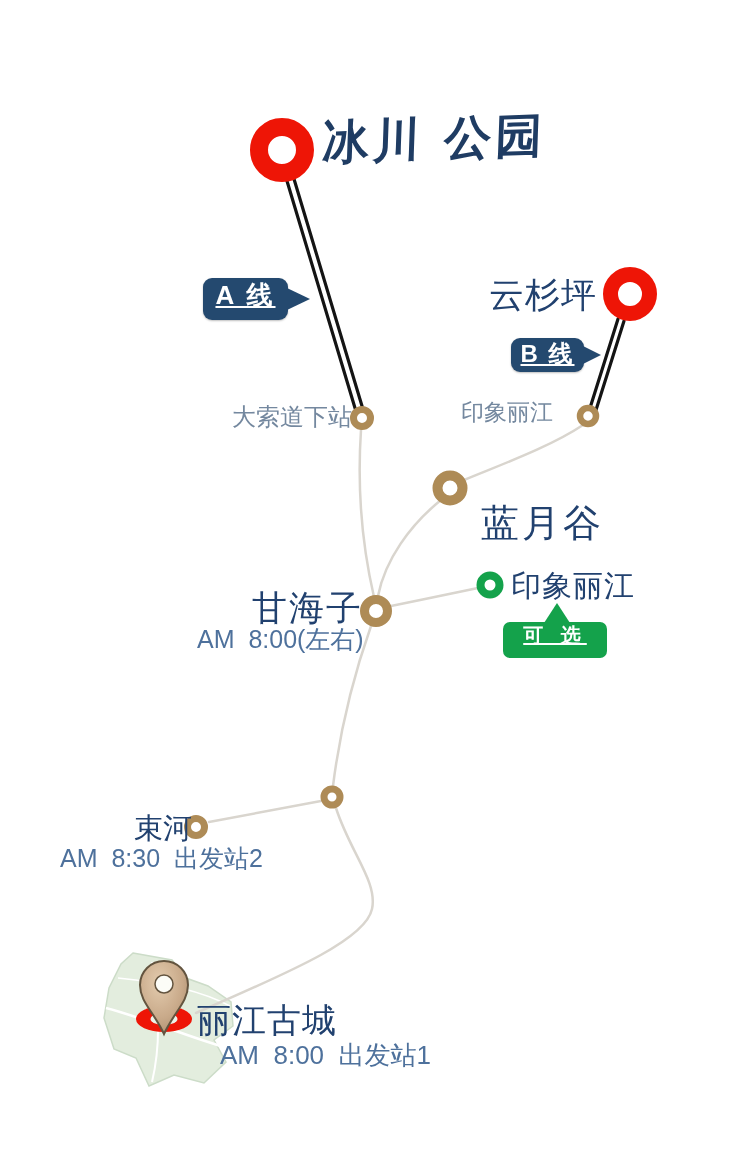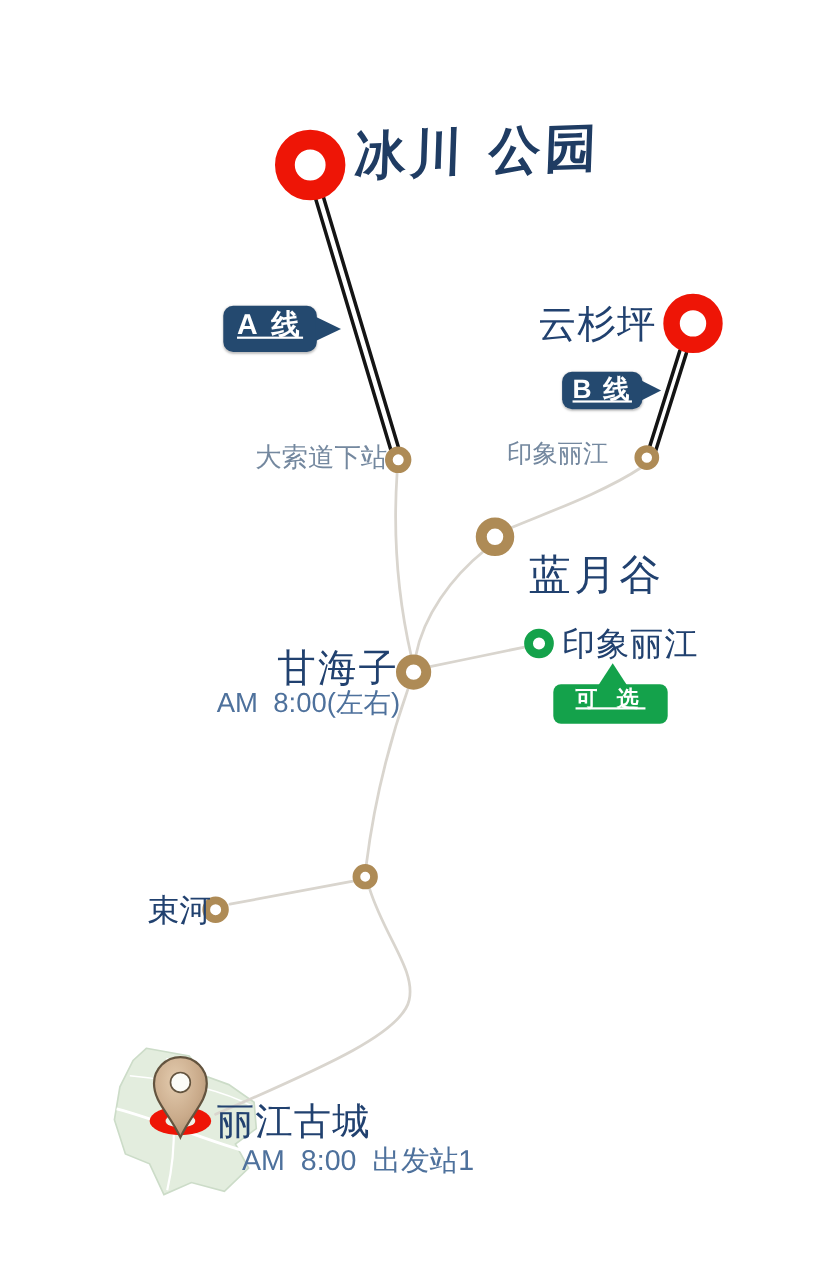--- a/index.html
+++ b/index.html
@@ -104,17 +104,18 @@
   <div class="label slate-strong" style="left:197px;top:626px;font-size:25px;">AM  8:00(左右)</div>
 
   <div class="label navy" style="left:511px;top:570px;font-size:30px;letter-spacing:1px;">印象丽江</div>
 
   <div class="ptr ptr-up" style="left:544px;top:603px;"></div>
   <div class="badge badge-green" style="left:503px;top:622px;width:104px;height:36px;font-size:20px;letter-spacing:6px;">
     <span>可 选</span>
   </div>
 
   <div class="label navy" style="left:134px;top:813px;font-size:29px;">束河</div>
+  <div class="label slate-strong" style="left:60px;top:845px;font-size:25px;">AM  8:30  出发站2</div>
 
   <div class="label navy" style="left:197px;top:1003px;font-size:34px;letter-spacing:1px;">丽江古城</div>
   <div class="label slate-strong" style="left:180px;top:1042px;font-size:26px;margin-left:40px;">AM  8:00  出发站1</div>
 
 </div>
 
 </body></html>

